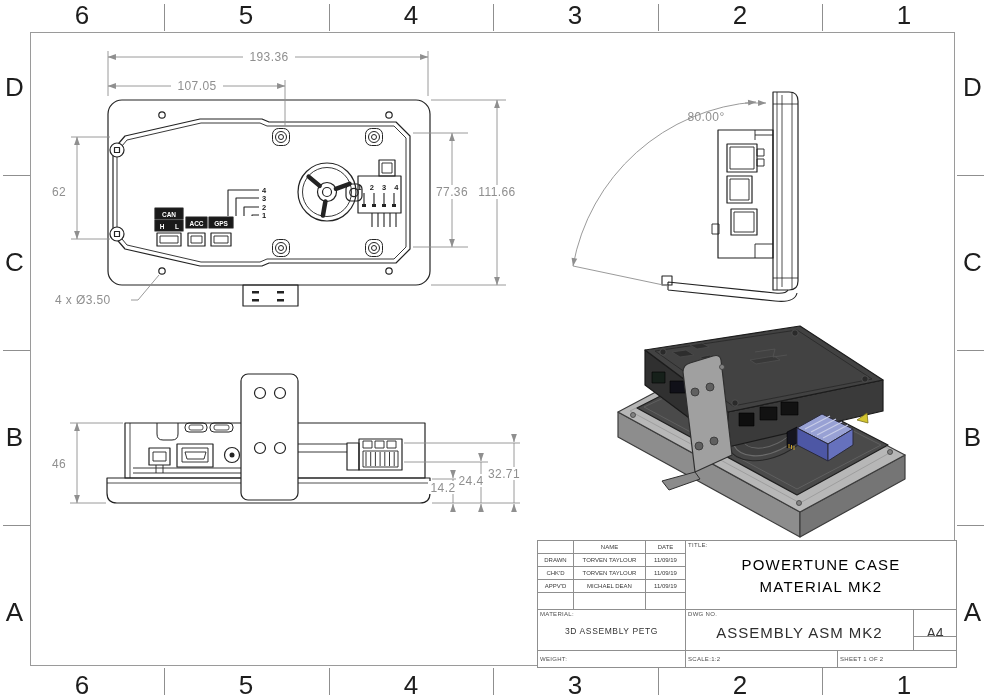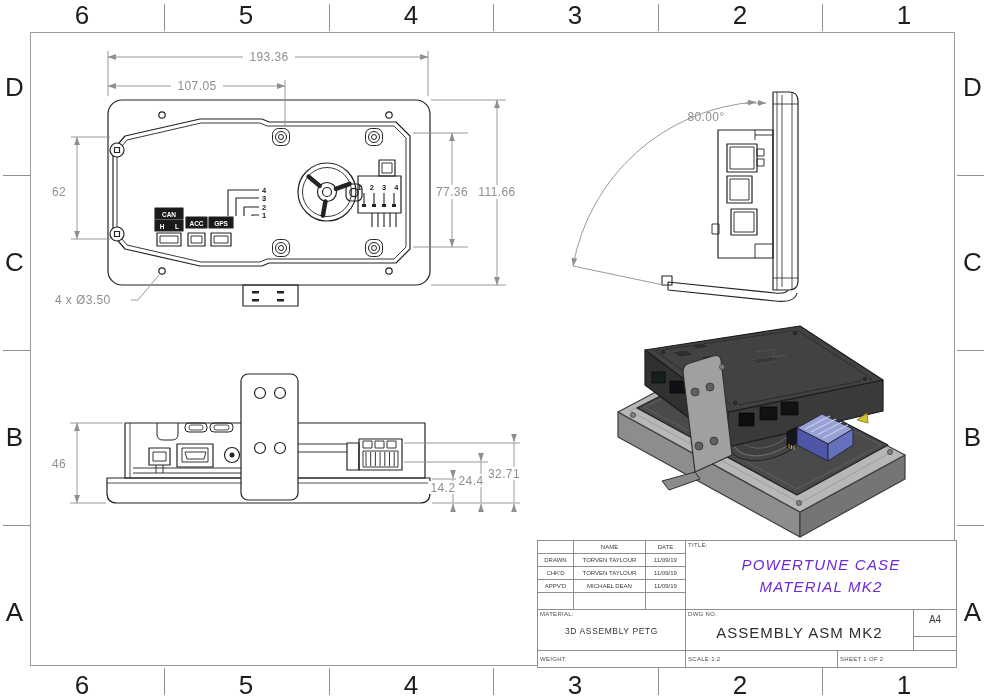--- a/index.html
+++ b/index.html
@@ -14,21 +14,21 @@
   .zrow{left:0;width:29px;height:175px;}
   .zrowr{left:958px;width:29px;height:175px;}
   .tick{position:absolute;background:#8f8f8f;}
   .tick.v{width:1px;height:27px;}
   .tick.h{width:27px;height:1px;}
   
   .tb-cell{position:absolute;box-sizing:border-box;border:1px solid #8f8f8f;background:#fff;}
   .tb-label{position:absolute;left:2px;top:1px;font-size:6px;color:#4d4d4d;letter-spacing:.3px;}
   .tb-center{position:absolute;left:0;right:0;text-align:center;color:#3a3a3a;}
   .tb-small{font-size:6px;}
-  .tb-title{font-size:15px;letter-spacing:1.2px;color:#6d28d9;line-height:21px;font-style:italic;}
+  .tb-title{font-size:15px;letter-spacing:1.2px;color:#000000;line-height:21px;}
   .tb-dwg{font-size:15px;letter-spacing:1px;color:#2e2e2e;}
   .tb-mat{font-size:8.5px;letter-spacing:.6px;color:#333;}
   svg text{font-family:"Liberation Sans", sans-serif;}
   .dimtxt{fill:#8f8f8f;font-size:12px;letter-spacing:.4px;}
   .mid{text-anchor:middle;}
   .lbl-inv{fill:#ffffff;font-size:6.5px;font-weight:bold;text-anchor:middle;}
   .wire{fill:#1a1a1a;font-size:7.5px;font-weight:bold;text-anchor:middle;}
 </style>
 </head>
 <body>
@@ -404,21 +404,21 @@
       <div class="tb-label">TITLE:</div>
       <div class="tb-center tb-title" style="top:13px">POWERTUNE CASE</div>
       <div class="tb-center tb-title" style="top:35px">MATERIAL MK2</div>
     </div>
 
     <div class="tb-cell" style="left:685px;top:609px;width:229px;height:42px">
       <div class="tb-label">DWG NO.</div>
       <div class="tb-center tb-dwg" style="top:14px">ASSEMBLY ASM MK2</div>
     </div>
     <div class="tb-cell" style="left:913px;top:609px;width:44px;height:28px">
-      <div class="tb-center" style="top:4px;font-size:10px">A4</div>
+      <div class="tb-center" style="top:15px;font-size:14px">A4</div>
     </div>
     <div class="tb-cell" style="left:913px;top:636px;width:44px;height:15px"></div>
 
     <div class="tb-cell" style="left:685px;top:650px;width:153px;height:18px">
       <div class="tb-label" style="top:5px">SCALE:1:2</div>
     </div>
     <div class="tb-cell" style="left:837px;top:650px;width:120px;height:18px">
       <div class="tb-label" style="top:5px">SHEET 1 OF 2</div>
     </div>
   </div>

